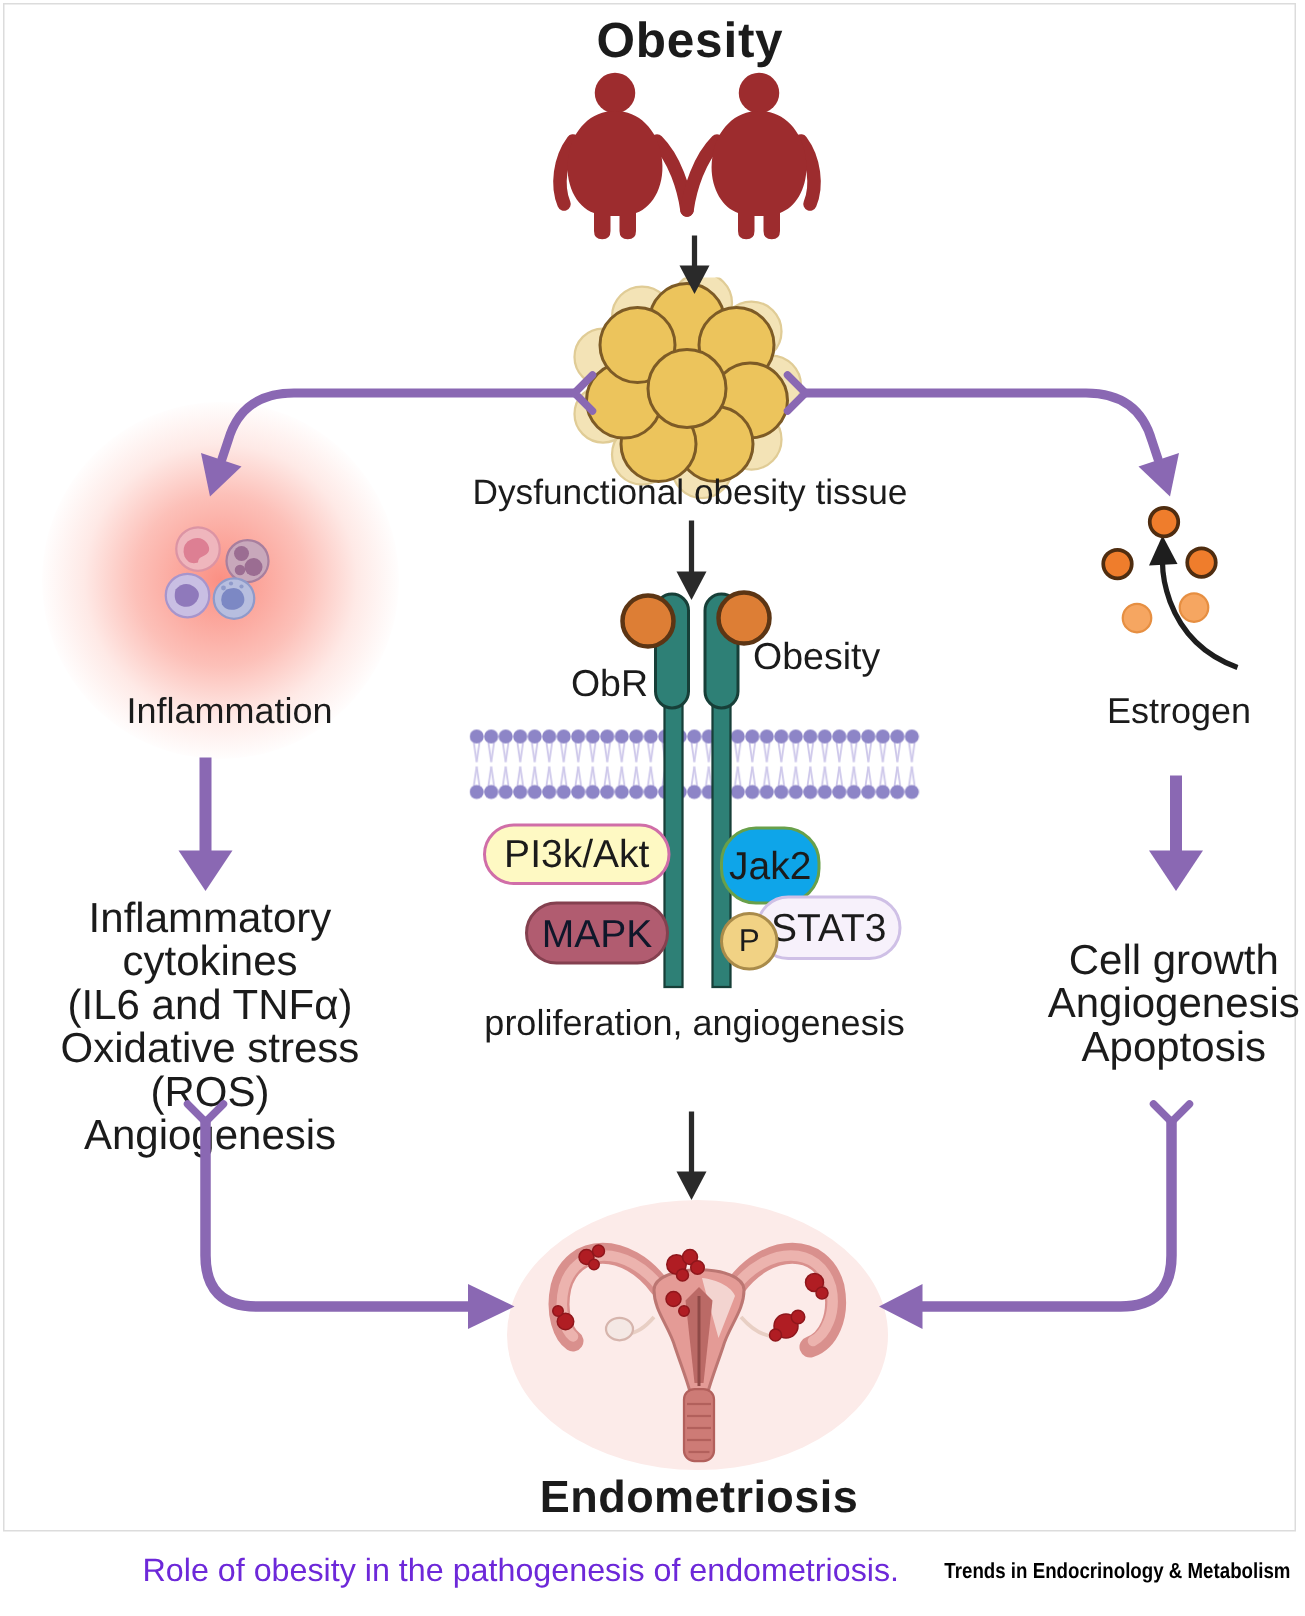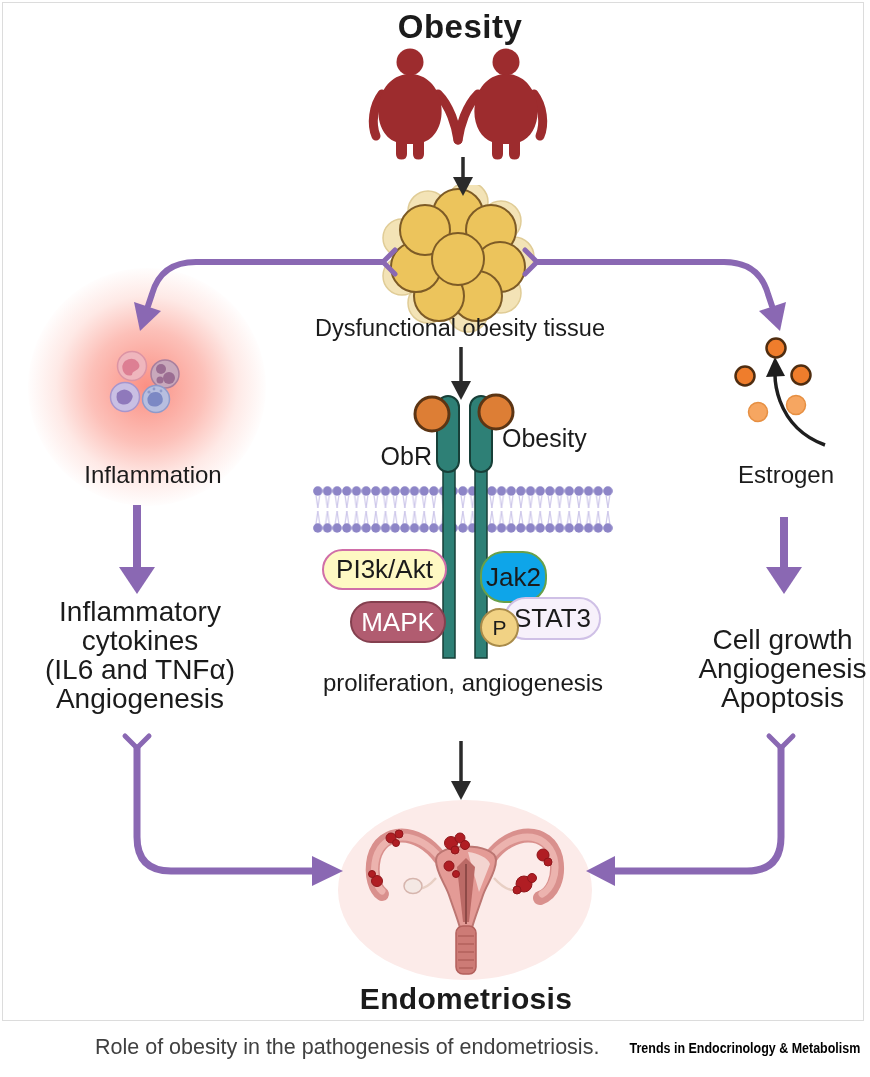--- a/index.html
+++ b/index.html
@@ -8,27 +8,27 @@
   .lbl{position:absolute;text-align:center;line-height:1.22;}
   .abs{position:absolute;}
   .title{font-size:33px;font-weight:bold;letter-spacing:.5px;}
   .sub{font-size:23.5px;}
   .node-lbl{font-size:24px;}
   .fx{font-size:28px;line-height:29px;}
   .outcome{font-size:30px;font-weight:bold;letter-spacing:.3px;}
   .pill{position:absolute;display:flex;align-items:center;justify-content:center;border-radius:24px;font-size:26px;box-sizing:border-box;}
   .pill-pi3k{left:322px;top:549px;width:125px;height:41px;background:#fef9c3;border:2px solid #d06ea8;}
   .pill-jak2{left:480px;top:551px;width:67px;height:52px;background:#0ea5e9;border:2px solid #68a04a;}
-  .pill-mapk{left:350px;top:601px;width:96px;height:42px;background:#b15c70;border:2px solid #84404f;color:#ffffff;}
+  .pill-mapk{left:350px;top:601px;width:96px;height:42px;background:#b15c70;border:2px solid #84404f;color:#0f172a;}
   .pill-stat3{left:504px;top:597px;width:97px;height:43px;background:#f7f1fb;border:2px solid #cfc0e6;}
   .p-badge{left:480px;top:608px;width:39px;height:39px;border-radius:50%;background:#f1d284;border:2.5px solid #a98b4a;font-size:21px;z-index:7;}
   .glow{position:absolute;left:28px;top:268px;width:238px;height:238px;border-radius:50%;
         background:radial-gradient(circle at 50% 50%, rgba(248,75,55,.62) 0%, rgba(248,90,70,.38) 34%, rgba(250,120,100,.16) 54%, rgba(255,255,255,0) 72%);}
   .overlay{position:absolute;left:0;top:0;pointer-events:none;z-index:5;}
-  .caption{position:absolute;left:95px;top:1035px;font-size:21.5px;color:#404040;}
+  .caption{position:absolute;left:95px;top:1035px;font-size:21.5px;color:#6d28d9;}
   .journal{position:absolute;right:10px;top:1040px;font-size:14.5px;font-weight:bold;color:#000;transform:scaleX(.86);transform-origin:100% 50%;white-space:nowrap;}
 </style>
 </head>
 <body>
 
 <div class="fig-box"></div>
 
 <div class="lbl title" style="left:330px;top:7px;width:260px;">Obesity</div>
 
 <svg class="abs" style="left:366px;top:48px;" width="184" height="114" viewBox="0 0 184 114">
@@ -90,20 +90,21 @@
     <circle cx="46" cy="47" r="1.6" fill="#8f9aca"></circle>
       <circle cx="51" cy="44" r="1.4" fill="#8f9aca"></circle>
       <circle cx="58" cy="46" r="1.4" fill="#8f9aca"></circle>
   </g>
 </svg>
 <div class="lbl node-lbl" style="left:53px;top:460px;width:200px;">Inflammation</div>
 
 <div class="lbl fx" style="left:3px;top:597px;width:274px;">
   <div>Inflammatory cytokines</div>
   <div>(IL6 and TNFα)</div>
+  <div>Oxidative stress (ROS)</div>
   <div>Angiogenesis</div>
 </div>
 
 <svg class="abs" style="left:728px;top:335px;" width="118" height="118" viewBox="0 0 118 118">
   <path d="M97,110 Q64,98 52,66 Q47,52 47,40" fill="none" stroke="#1e1e1e" stroke-width="3.5"></path>
   <polygon points="38,42 57,41 47,22" fill="#1e1e1e"></polygon>
   <g stroke-width="2.5">
     <circle cx="48" cy="13" r="9.5" fill="#ef7d2c" stroke="#4f2d10"></circle>
     <circle cx="17" cy="41" r="9.5" fill="#ef7d2c" stroke="#4f2d10"></circle>
     <circle cx="73" cy="40" r="9.5" fill="#ef7d2c" stroke="#4f2d10"></circle>

